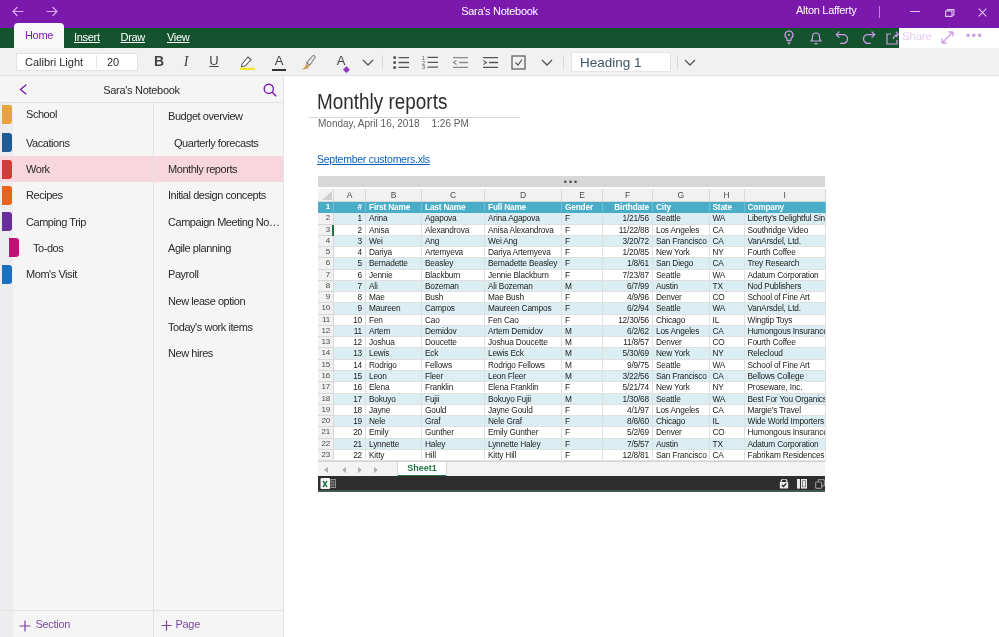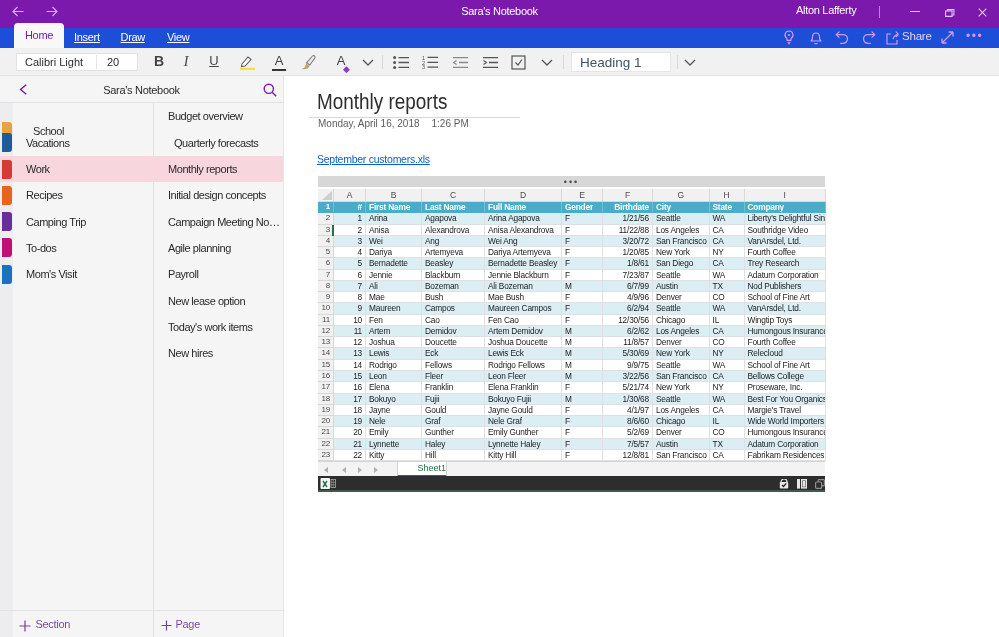--- a/index.html
+++ b/index.html
@@ -1,20 +1,20 @@
 <!DOCTYPE html>
 <html><head>
 <meta charset="utf-8">
 <style>
 * { margin:0; padding:0; box-sizing:border-box; }
 html,body { width:999px; height:637px; overflow:hidden; font-family:"Liberation Sans", sans-serif; }
 .abs { position:absolute; }
 
 #titlebar { position:absolute; left:0; top:0; width:999px; height:28px; background:#7a19ab; }
-#tabrow { position:absolute; left:0; top:28px; width:999px; height:20px; background:#1d4ed8; }
+#tabrow { position:absolute; left:0; top:28px; width:899px; height:20px; background:#14532d; }
 #toolbar { position:absolute; left:0; top:48px; width:999px; height:28px; background:#f2f1f1; border-bottom:1px solid #e2e1e1; }
 .tbtxt { position:absolute; color:#e5cdf5; font-size:11px; letter-spacing:-0.2px; top:6px; white-space:nowrap;text-align:right; }
 .tabtxt { position:absolute; color:#fff; font-size:11px; letter-spacing:-0.3px; top:2.5px;text-decoration:underline; }
 #hometab { position:absolute; left:14px; top:-5px; width:50px; height:25px; background:#f9f8f9; border-radius:4px 4px 0 0; color:#7a1cac; font-size:11px; letter-spacing:-0.3px; text-align:center; line-height:24px; }
 .icn { position:absolute; }
 
 #fontbox { position:absolute; left:16px; top:5px; width:122px; height:17.5px; background:#fff; border:1px solid #e3e2e2; font-size:11px; color:#2b2b2b; }
 #fontbox .sep { position:absolute; left:79px; top:1px; bottom:1px; width:1px; background:#e6e5e5; }
 .tbi { position:absolute; top:0; width:28px; height:28px; text-align:center; }
 .vdiv { position:absolute; top:7px; width:1px; height:14px; background:#d9d8d8; }
@@ -34,21 +34,21 @@
 #dotbar { position:absolute; left:0; top:0; width:507px; height:11px; background:#d8d7d7; }
 #grid { position:absolute; left:0; top:13px; width:507px; border-collapse:collapse; table-layout:fixed; font-size:8.3px; letter-spacing:-0.18px; color:#1c1c1c; background:#fff; }
 #grid td { border:1px solid #e0e0e0; border-top:none; border-left:none; padding:0 0 0 3px; white-space:nowrap; overflow:hidden; height:10.26px; line-height:10.26px; }
 #grid td.ra { text-align:right; padding:0 3px 0 0; }
 #grid tr.cols td { background:#f2f1f1; border-color:#d9d8d8; text-align:center; color:#4a4a4a; font-size:8.5px; height:12px; line-height:12px; padding:0; }
 #grid td.gut { background:#f2f1f1; border-color:#d9d8d8; text-align:right; color:#4a4a4a; font-size:8px; padding:0 3px 0 0; }
 #grid tr.hdr td { background:#4aadc8; color:#fff; font-weight:bold; border-color:#4aadc8; border-right-color:#6fc0d5; }
 #grid tr.b td { background:#daeef3; }
 #grid tr.b td.gut { background:#f2f1f1; }
 #sheettabs { position:absolute; left:0; top:285.3px; width:507px; height:14.5px; background:#f4f3f3; border-top:1px solid #d4d4d4; }
-#s1tab { position:absolute; left:79px; top:0; width:50px; height:14.5px; background:#fff; border:1px solid #d4d4d4; border-top:none; border-bottom:2px solid #217346; color:#217346; font-weight:normal; font-size:9px; text-align:right; line-height:12px; }
+#s1tab { position:absolute; left:79px; top:0; width:50px; height:14.5px; background:#fff; border:1px solid #d4d4d4; border-top:none; border-bottom:2px solid #217346; color:#217346; font-weight:bold; font-size:9px; text-align:center; line-height:12px; }
 #blackbar { position:absolute; left:0; top:299.8px; width:507px; height:13.9px; background:#2d2d2d; }
 #greenline { position:absolute; left:0; top:313.7px; width:507px; height:1.9px; background:#41584a; }
 .navarr { position:absolute; top:4.5px; width:0; height:0; border-top:3px solid transparent; border-bottom:3px solid transparent; }
 </style>
 </head>
 <body>
 
 <div id="titlebar">
   <svg class="icn" style="left:11.5px;top:5.5px" width="12" height="11" viewBox="0 0 12 11">
       <path d="M5.5 1 1 5.5 5.5 10 M1.3 5.5 H11.5" stroke="#d9aaef" stroke-width="1.2" fill="none"></path>
@@ -164,26 +164,26 @@
         <path d="M7.3 0.8 L1.5 5.5 L7.3 10.2" stroke="#7a1cac" stroke-width="1.4" fill="none"></path>
       </svg>
     <div class="abs" style="left:0;width:283px;top:7.5px;text-align:center;font-size:11px;letter-spacing:-0.3px;color:#2a2a2a">Sara's Notebook</div>
     <svg class="icn" style="left:262.5px;top:6.5px" width="14" height="14" viewBox="0 0 14 14">
         <circle cx="5.8" cy="5.8" r="4.6" stroke="#7a1cac" stroke-width="1.4" fill="none"></circle>
         <path d="M9.2 9.2 L13.2 13.2" stroke="#7a1cac" stroke-width="1.4"></path>
       </svg>
   </div>
   <div id="pandiv"></div>
   <div class="abs" style="left:0;top:27px;width:13px;height:534px;background:#edecee"></div>
-  <div class="prow" style="left:0;top:42px;width:153px;padding-left:33px"><div class="stab" style="top:3.6px;background:#e9a33c"></div>School</div>
+  <div class="prow" style="left:0;top:25px;width:153px;padding-left:26px"><div class="stab" style="top:3.6px;background:#e9a33c"></div>School</div>
   <div class="prow" style="left:0;top:53.7px;width:153px;padding-left:26px"><div class="stab" style="top:3.6px;background:#1d5c96"></div>Vacations</div>
   <div class="prow" style="left:0;top:106.3px;width:153px;padding-left:26px"><div class="stab" style="top:3.6px;background:#e8641a"></div>Recipes</div>
   <div class="prow sel" style="left:0;top:80px;width:153px;padding-left:26px"><div class="stab" style="top:3.6px;background:#d63a36"></div>Work</div>
   <div class="prow" style="left:0;top:132.6px;width:153px;padding-left:26px"><div class="stab" style="top:3.6px;background:#6a2e9a"></div>Camping Trip</div>
-  <div class="prow" style="left:0;top:158.9px;width:153px;padding-left:26px"><div class="stab" style="top:3.6px;background:#bf1077"></div>To-dos</div>
+  <div class="prow" style="left:7px;top:158.9px;width:153px;padding-left:26px"><div class="stab" style="top:3.6px;background:#bf1077"></div>To-dos</div>
   <div class="prow" style="left:0;top:185.2px;width:153px;padding-left:26px"><div class="stab" style="top:3.6px;background:#1b70c0"></div>Mom's Visit</div>
   <div class="prow" style="left:154px;top:27.4px;width:129px;padding-left:14px">Budget overview</div>
   <div class="prow" style="left:160px;top:53.7px;width:129px;padding-left:14px">Quarterly forecasts</div>
   <div class="prow sel" style="left:154px;top:80px;width:129px;padding-left:14px">Monthly reports</div>
   <div class="prow" style="left:154px;top:106.3px;width:129px;padding-left:14px">Initial design concepts</div>
   <div class="prow" style="left:154px;top:132.6px;width:129px;padding-left:14px">Campaign Meeting No…</div>
   <div class="prow" style="left:154px;top:158.9px;width:129px;padding-left:14px">Agile planning</div>
   <div class="prow" style="left:154px;top:185.2px;width:129px;padding-left:14px">Payroll</div>
   <div class="prow" style="left:154px;top:211.5px;width:129px;padding-left:14px">New lease option</div>
   <div class="prow" style="left:154px;top:237.8px;width:129px;padding-left:14px">Today's work items</div>

